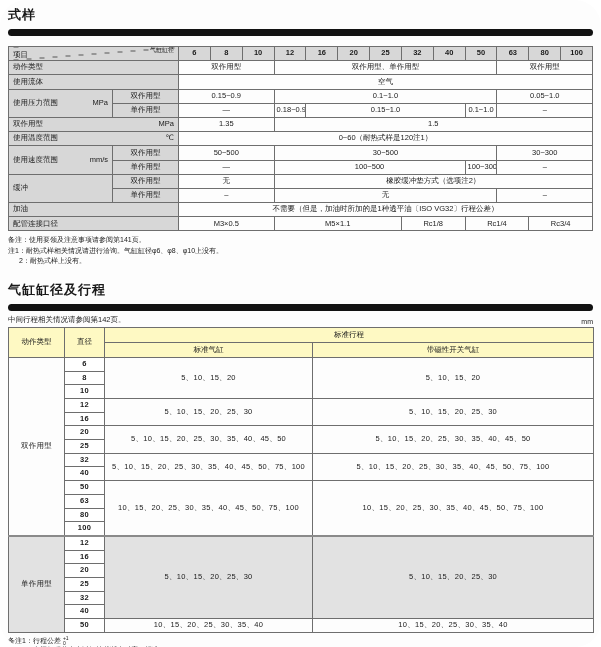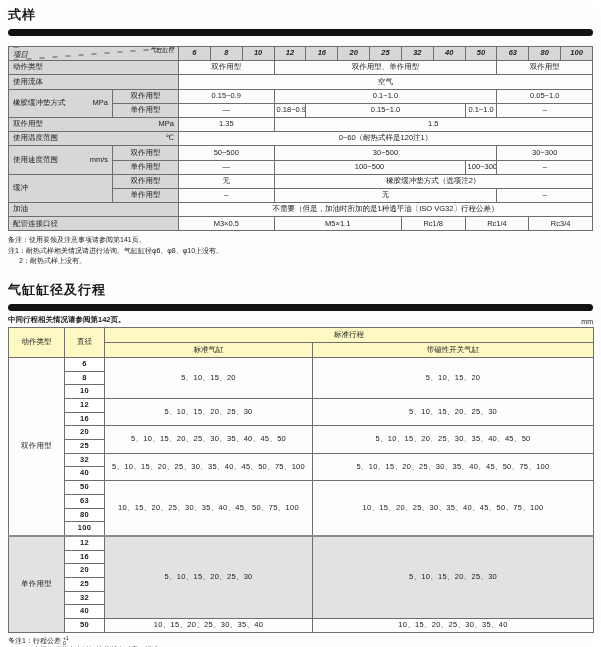--- a/index.html
+++ b/index.html
@@ -11,21 +11,21 @@
   }
   .sec-title{font-size:13px;font-weight:bold;margin:0 0 5px 0;letter-spacing:1px;}
   .bar{height:7px;background:#121212;border-radius:4px;margin:0 0 10px 0;}
   .bar2{margin-bottom:3px;}
   table{border-collapse:collapse;table-layout:fixed;width:585px;font-size:7.5px;}
   th,td{border:1px solid #6e6e6e;padding:0 2px;text-align:center;font-weight:normal;
         white-space:nowrap;overflow:hidden;line-height:1.15;}
   
   .spec{border:1.6px solid #1c1c1c;}
   .spec th,.spec td{height:13.2px;}
-  .spec thead th{background:#d7d7d7;font-weight:bold;font-style:italic;}
+  .spec thead th{background:#d7d7d7;font-weight:bold;}
   .spec .corner{position:relative;padding:0;
     background:#d7d7d7;
     background-image:linear-gradient(to bottom right,transparent 49.3%,#555 49.3%,#555 50.7%,transparent 50.7%);}
   .spec .corner .item{position:absolute;left:4px;bottom:1px;font-weight:normal;font-size:7.5px;}
   .spec .corner .bore{position:absolute;right:4px;top:0;font-weight:normal;font-size:6px;}
   .spec th.lbl{background:#d7d7d7;text-align:left;padding:0 4px;}
   .spec th.sub{background:#d7d7d7;}
   .lw{display:flex;justify-content:space-between;align-items:center;}
   .gl{border-left:1.8px solid #1c1c1c !important;}
   
@@ -36,21 +36,21 @@
   .stk td.sh{background:#e2e2e2;}
   .stk tr.sec2 td{border-top:2px solid #8a8a8a;}
   
   .notes{font-size:7px;line-height:10.5px;margin-top:4px;color:#222;}
   .notes2{line-height:9.5px;margin-top:3px;}
   .note-line{white-space:nowrap;}
   .tol{display:inline-flex;flex-direction:column;font-size:5px;line-height:4.5px;
        vertical-align:middle;margin-left:2px;text-align:left;}
   .mid-note-row{display:flex;justify-content:space-between;align-items:flex-end;
        font-size:7.5px;margin:0 0 2px 0;height:11px;}
-  .mid-note-row .lead{font-weight:bold;}
+  .mid-note-row .lead{font-weight:normal;}
   .mid-note-row .unit{font-size:7px;font-weight:normal;}
   .gap{height:14px;}
 </style>
 </head>
 <body>
 
 <div class="page">
 
   <div class="sec-title">式样</div>
   <div class="bar"></div>
@@ -109,21 +109,21 @@
           <th class="lbl" colspan="2">
             <div class="lw">
               <span>使用流体</span>
             </div>
           </th>
           <td colspan="13">空气</td>
         </tr>
         <tr>
           <th class="lbl" rowspan="2">
             <div class="lw">
-              <span>橡胶缓冲垫方式</span>
+              <span>使用压力范围</span>
               <span class="u">MPa</span>
             </div>
           </th>
           <th class="sub">双作用型</th>
           <td colspan="3">0.15~0.9</td>
           <td class="gl" colspan="7">0.1~1.0</td>
           <td class="gl" colspan="3">0.05~1.0</td>
         </tr>
         <tr>
           <th class="sub">单作用型</th>

